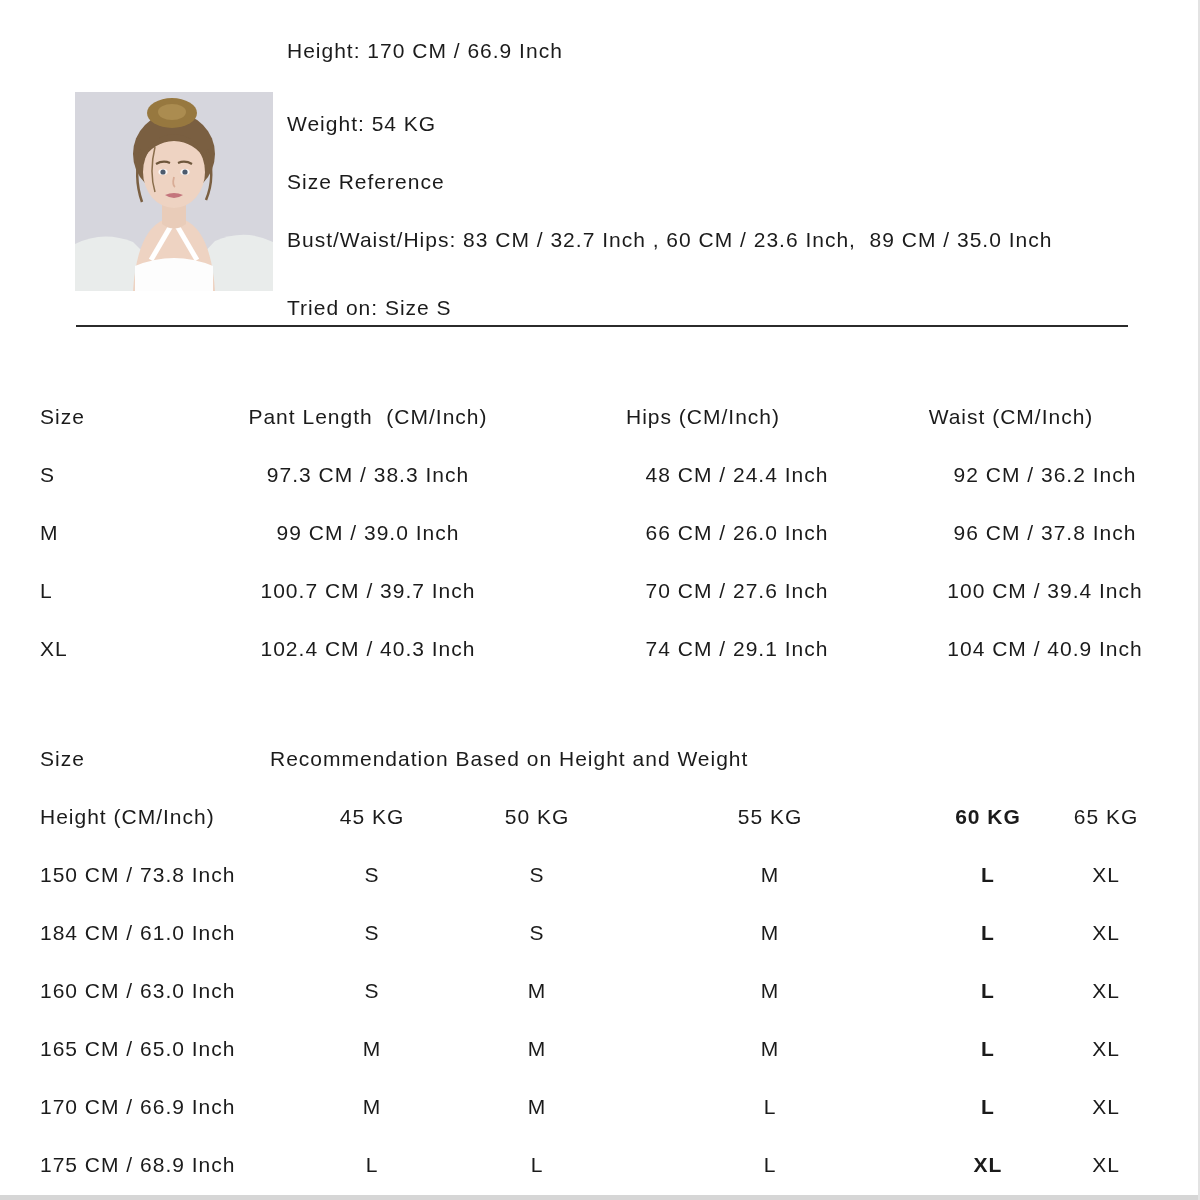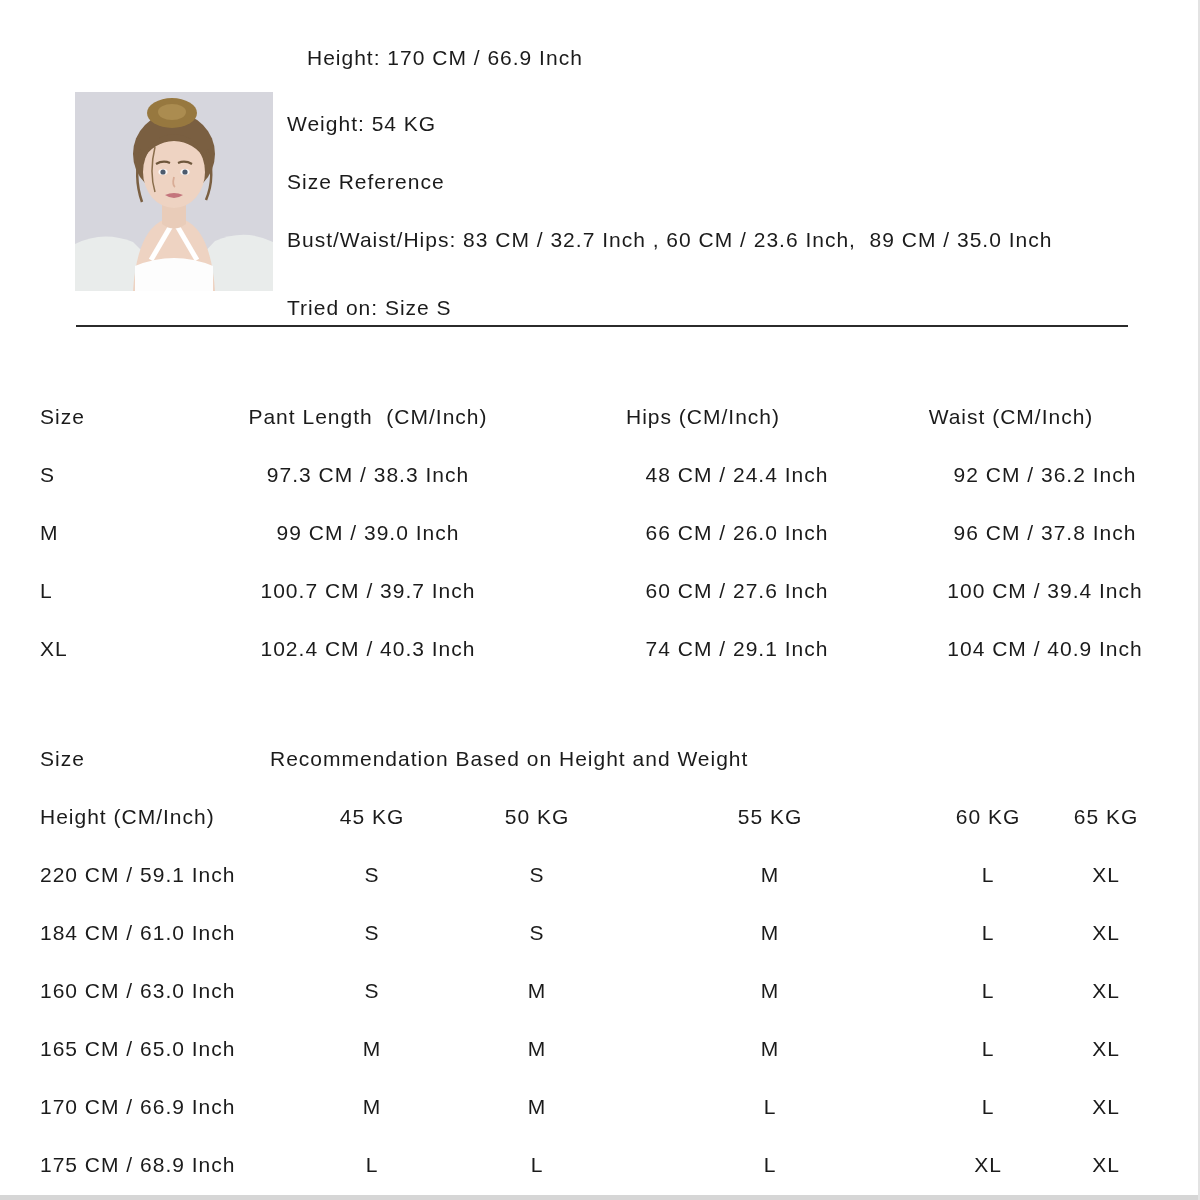--- a/index.html
+++ b/index.html
@@ -18,21 +18,21 @@
   .photo {
     position:absolute; left:75px; top:92px; width:198px; height:199px;
     overflow:hidden;
   }
   .photo svg { display:block; width:100%; height:100%; }
 
   .info-line {
     position:absolute; left:287px; height:28px; line-height:28px;
     white-space:pre; 
   }
-  .info-height   { top:44px;margin-left:20px; }
+  .info-height   { top:37px; }
   .info-weight   { top:110px; }
   .info-sizeref  { top:168px; }
   .info-bwh      { top:226px; }
   .info-tried    { top:294px; }
 
   .divider {
     position:absolute; left:76px; top:325px; width:1052px; height:2px;
     background:#2b2b2b;
   }
 
@@ -46,21 +46,21 @@
   .t1-c0 { width:130px; }
   .t1-c1 { width:396px; }
   .t1-c2 { width:342px; }
   .t1-c3 { width:274px; }
 
   #reco-table { top:730px; width:1130px; }
   .t2-c0 { width:250px; }
   .t2-c1 { width:164px; }
   .t2-c2 { width:166px; }
   .t2-c3 { width:300px; }
-  .t2-c4 { width:136px; }
+  .t2-c4 { width:136px;font-weight:bold; }
   .t2-c5 { width:100px; }
   .reco-title-row { display:flex; height:58px; align-items:center; }
   .reco-title-size { width:230px; }
   .reco-title-text { white-space:pre; }
 
   
   .edge-bottom { position:absolute; left:0; top:1195px; width:1200px; height:5px; background:#d6d6d6; }
   .edge-right  { position:absolute; right:0; top:0; width:2px; height:1200px; background:#e3e3e3; }
 </style>
 </head>
@@ -132,21 +132,21 @@
   </div>
   <div class="row">
     <div class="cell left t1-c0">M</div>
     <div class="cell t1-c1">99 CM / 39.0 Inch</div>
     <div class="cell t1-c2">66 CM / 26.0 Inch</div>
     <div class="cell t1-c3">96 CM / 37.8 Inch</div>
   </div>
   <div class="row">
     <div class="cell left t1-c0">L</div>
     <div class="cell t1-c1">100.7 CM / 39.7 Inch</div>
-    <div class="cell t1-c2">60 CM / 27.6 Inch</div>
+    <div class="cell t1-c2">70 CM / 27.6 Inch</div>
     <div class="cell t1-c3">100 CM / 39.4 Inch</div>
   </div>
   <div class="row">
     <div class="cell left t1-c0">XL</div>
     <div class="cell t1-c1">102.4 CM / 40.3 Inch</div>
     <div class="cell t1-c2">74 CM / 29.1 Inch</div>
     <div class="cell t1-c3">104 CM / 40.9 Inch</div>
   </div>
 </div>
 
@@ -157,21 +157,21 @@
   </div>
   <div class="row">
     <div class="cell left t2-c0">Height (CM/Inch)</div>
     <div class="cell t2-c1">45 KG</div>
     <div class="cell t2-c2">50 KG</div>
     <div class="cell t2-c3">55 KG</div>
     <div class="cell t2-c4">60 KG</div>
     <div class="cell t2-c5">65 KG</div>
   </div>
   <div class="row">
-    <div class="cell left t2-c0">220 CM / 59.1 Inch</div>
+    <div class="cell left t2-c0">150 CM / 73.8 Inch</div>
     <div class="cell t2-c1">S</div>
     <div class="cell t2-c2">S</div>
     <div class="cell t2-c3">M</div>
     <div class="cell t2-c4">L</div>
     <div class="cell t2-c5">XL</div>
   </div>
   <div class="row">
     <div class="cell left t2-c0">184 CM / 61.0 Inch</div>
     <div class="cell t2-c1">S</div>
     <div class="cell t2-c2">S</div>

